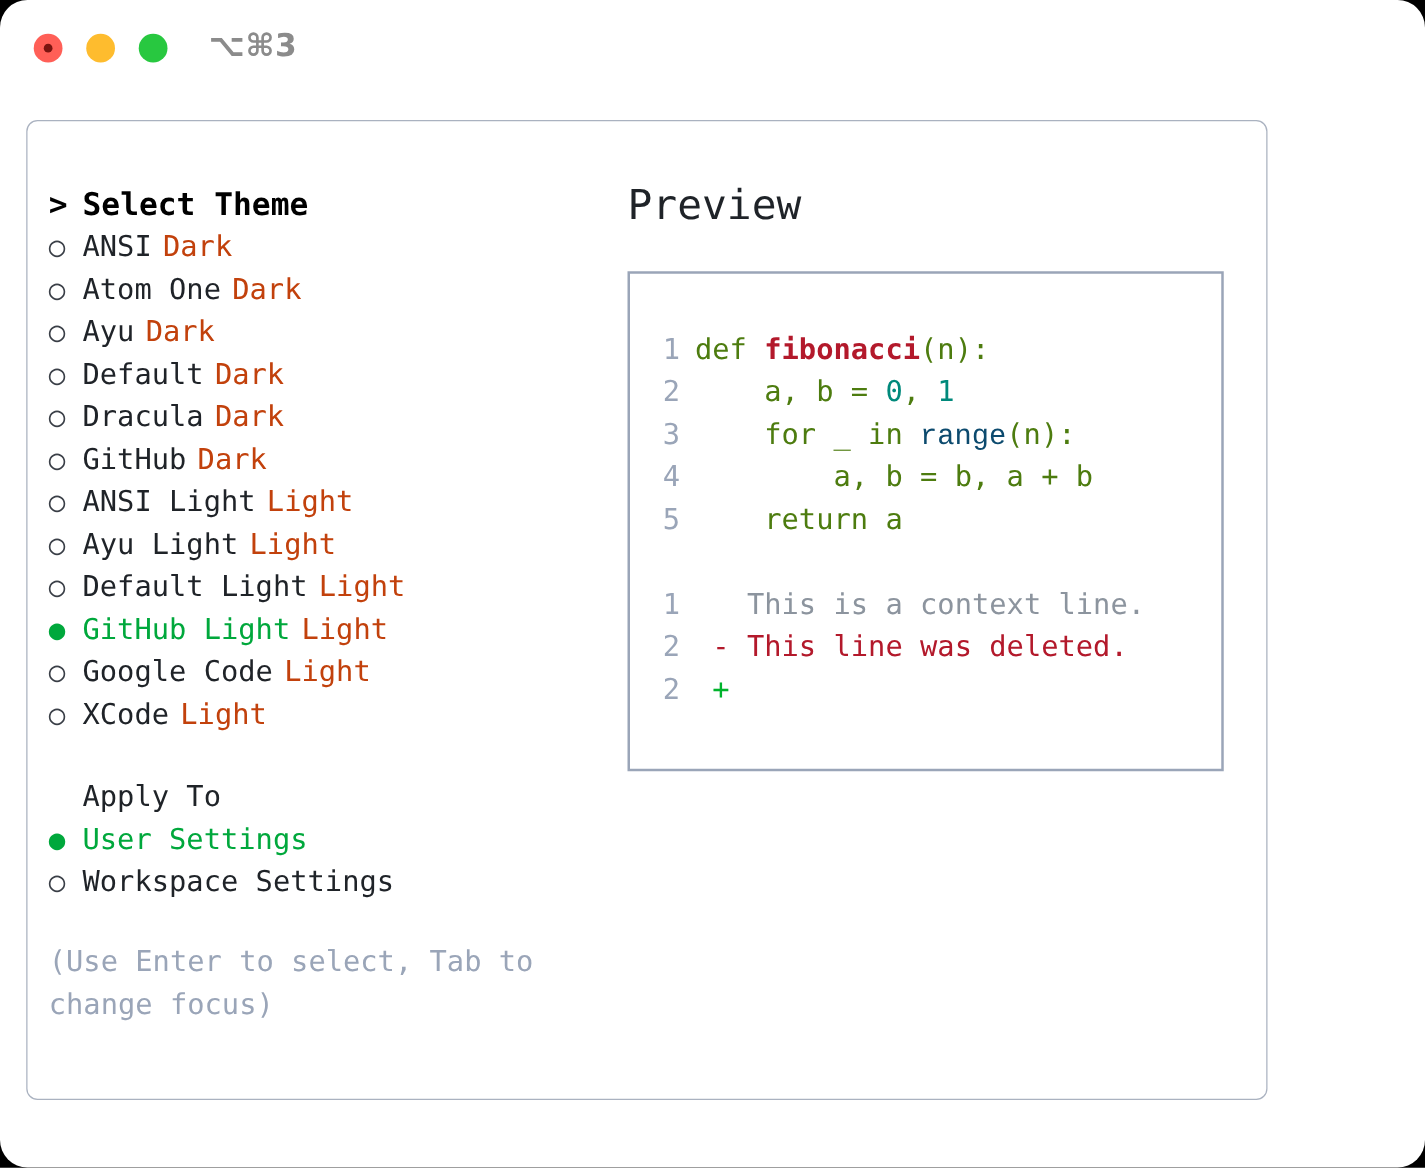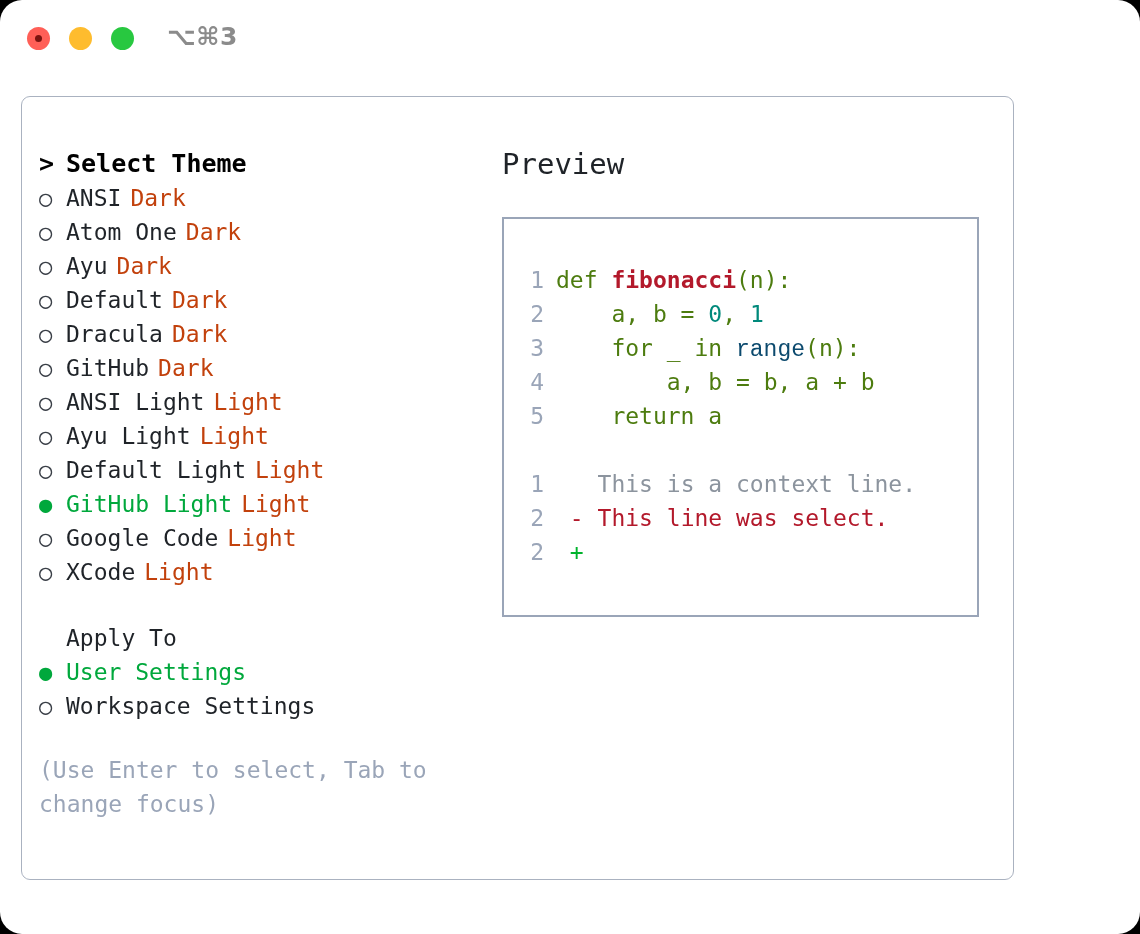--- a/index.html
+++ b/index.html
@@ -148,21 +148,21 @@
   }
 
   
   .right-col {
     position: absolute;
     left: 480px;
     top: 50px;
     width: 490px;
   }
   .preview-title {
-    font-size: 29px;
+    font-size: 33px;
     line-height: 34px;
     color: #1f2328;
     margin-bottom: 36px;
   }
   .preview-box {
     width: 477px;
     height: 400px;
     border: 2px solid #9aa5b8;
     box-sizing: border-box;
     background: #ffffff;
@@ -311,20 +311,20 @@
         <div id="code-block">
             <div class="code-line"><span class="lno">1</span><span class="code-text">def </span><span class="tok-fn">fibonacci</span><span class="code-text">(n):</span></div>
             <div class="code-line"><span class="lno">2</span><span class="code-text">    a, b = </span><span class="tok-num">0</span><span class="code-text">, </span><span class="tok-num">1</span></div>
             <div class="code-line"><span class="lno">3</span><span class="code-text">    for _ in </span><span class="tok-call">range</span><span class="code-text">(n):</span></div>
             <div class="code-line"><span class="lno">4</span><span class="code-text">        a, b = b, a + b</span></div>
             <div class="code-line"><span class="lno">5</span><span class="code-text">    return a</span></div>
           </div>
         <div class="blank-line"></div>
         <div id="diff-block">
             <div class="code-line"><span class="lno">1</span><span class="diff-ctx">   </span><span class="diff-ctx">This is a context line.</span></div>
-            <div class="code-line"><span class="lno">2</span><span class="diff-del"> - </span><span class="diff-del">This line was select.</span></div>
+            <div class="code-line"><span class="lno">2</span><span class="diff-del"> - </span><span class="diff-del">This line was deleted.</span></div>
             <div class="code-line"><span class="lno">2</span><span class="diff-add"> + </span></div>
           </div>
       </div>
     </div>
 
   </div>
 </div>
 
 </body></html>

